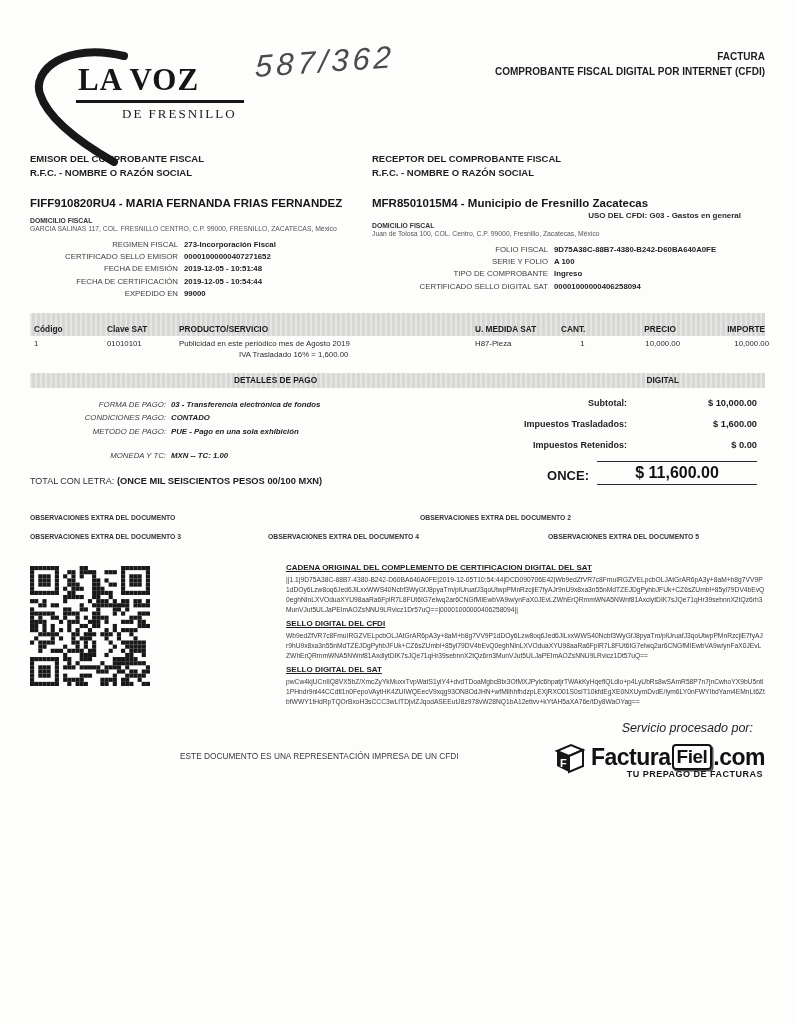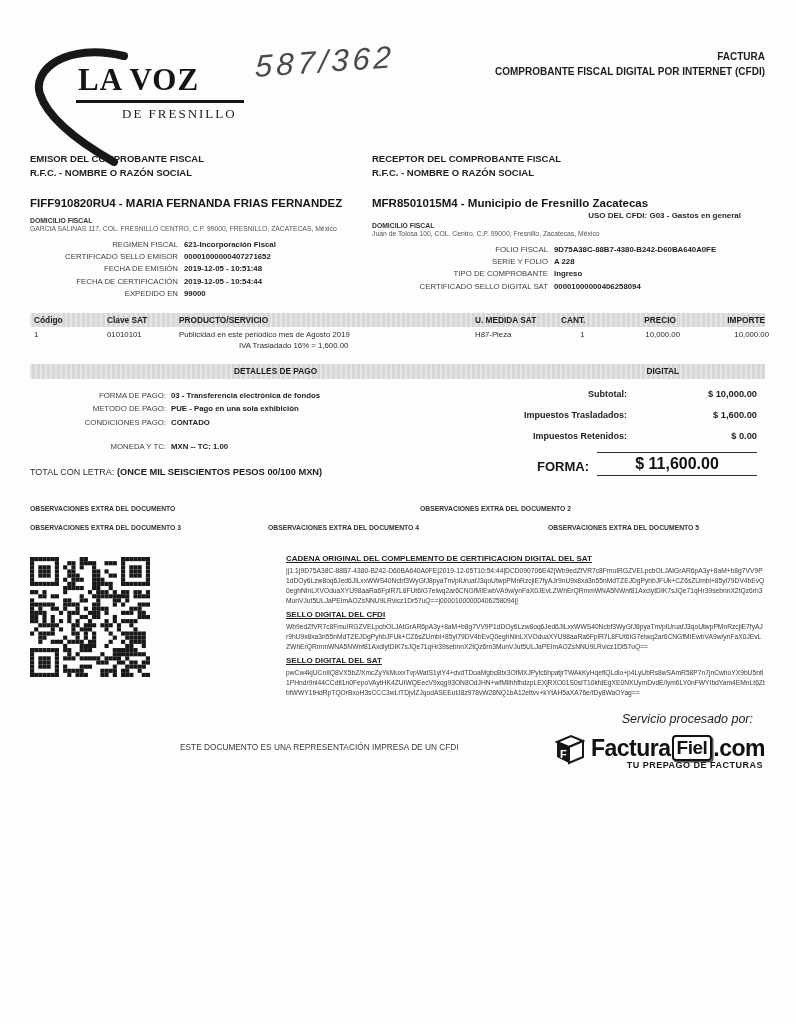--- a/index.html
+++ b/index.html
@@ -27,35 +27,35 @@
 
   .fieldset { margin-top:7px; }
   .frow { display:grid; grid-template-columns:148px 1fr; column-gap:6px; font-size:7.8px; line-height:1.6; }
   .frow .lbl { text-align:right; color:#3c3c3c; }
   .frow .val { font-weight:bold; color:#222; }
   .fieldset.right .frow { grid-template-columns:176px 1fr; }
 
   
   .tbl { margin-top:12px; }
   .tbl-head, .tbl-row { display:grid; grid-template-columns:73px 72px 296px 86px 43px 76px 89px; }
-  .tbl-head { background:#d7d7d5; background-image:repeating-linear-gradient(90deg, rgba(255,255,255,.35) 0 2px, rgba(0,0,0,0) 2px 5px); font-weight:bold; font-size:8.3px; padding:2px 0 2px 4px; color:#1b1b1b; }
+  .tbl-head { background:#d7d7d5; background-image:repeating-linear-gradient(90deg, rgba(255,255,255,.35) 0 2px, rgba(0,0,0,0) 2px 5px); font-weight:bold; font-size:8.3px; padding:11px 0 2px 4px; color:#1b1b1b; }
   .tbl-head > div { padding-right:4px; }
   .tbl-row { font-size:7.8px; padding:3px 0 0 4px; color:#2b2b2b; }
   .c-right { text-align:right; }
   .c-center { text-align:center; }
   .prod-line2 { font-size:7.8px; color:#2b2b2b; margin-top:2px; padding-left:60px; }
 
   
   .band { display:flex; margin-top:14px; background:#d7d7d5; background-image:repeating-linear-gradient(90deg, rgba(255,255,255,.35) 0 2px, rgba(0,0,0,0) 2px 5px); font-weight:bold; font-size:8.3px; padding:2.5px 8px; color:#1b1b1b; }
   .band .b-left { margin-left:196px; }
   .band .b-right { margin-left:auto; margin-right:78px; }
 
   .pay-area { position:relative; margin-top:10px; height:110px; }
   .pay-left { position:absolute; left:0; top:0; }
-  .prow { display:grid; grid-template-columns:136px 1fr; column-gap:5px; font-size:7.8px; line-height:1.75; }
+  .prow { display:grid; grid-template-columns:136px 1fr; column-gap:5px; font-size:7.8px; line-height:1.75;font-style:italic; }
   .prow .lbl { text-align:right; color:#3c3c3c; }
   .prow .val { font-weight:bold; color:#222; }
   .prow.gap { margin-top:10px; }
   .total-letra { margin-top:14px; font-size:9px; color:#2e2e2e; }
   .total-letra b { font-size:9.3px; color:#1c1c1c; }
 
   .pay-right { position:absolute; right:8px; top:0; width:285px; }
   .irow { display:flex; justify-content:space-between; margin-bottom:11px; }
   .irow .lbl { font-weight:bold; font-size:9px; margin-left:auto; color:#242424; }
   .irow .val { font-weight:bold; font-size:9.3px; width:130px; text-align:right; color:#1d1d1d; }
@@ -110,21 +110,21 @@
   <div class="parties">
     <div>
       <div class="sec-title">EMISOR DEL COMPROBANTE FISCAL</div>
       <div class="sec-title">R.F.C. - NOMBRE O RAZÓN SOCIAL</div>
       <div class="rfc-name">FIFF910820RU4 - MARIA FERNANDA FRIAS FERNANDEZ</div>
       <div class="dom-label">DOMICILIO FISCAL</div>
       <div class="dom-text">GARCIA SALINAS 117, COL. FRESNILLO CENTRO,  C.P. 99000, FRESNILLO, ZACATECAS, México</div>
       <div class="fieldset">
         <div class="frow">
             <span class="lbl">REGIMEN FISCAL</span>
-            <span class="val">621-Incorporación Fiscal</span>
+            <span class="val">273-Incorporación Fiscal</span>
           </div>
         <div class="frow">
             <span class="lbl">CERTIFICADO SELLO EMISOR</span>
             <span class="val">00001000000407271652</span>
           </div>
         <div class="frow">
             <span class="lbl">FECHA DE EMISIÓN</span>
             <span class="val">2019-12-05 - 10:51:48</span>
           </div>
         <div class="frow">
@@ -144,21 +144,21 @@
       <div class="uso-cfdi">USO DEL CFDI: G03 - Gastos en general</div>
       <div class="dom-label" style="margin-top:2px">DOMICILIO FISCAL</div>
       <div class="dom-text">Juan de Tolosa 100, COL. Centro,  C.P. 99000, Fresnillo, Zacatecas, México</div>
       <div class="fieldset right">
         <div class="frow">
             <span class="lbl">FOLIO FISCAL</span>
             <span class="val">9D75A38C-88B7-4380-B242-D60BA640A0FE</span>
           </div>
         <div class="frow">
             <span class="lbl">SERIE Y FOLIO</span>
-            <span class="val">A 228</span>
+            <span class="val">A 100</span>
           </div>
         <div class="frow">
             <span class="lbl">TIPO DE COMPROBANTE</span>
             <span class="val">Ingreso</span>
           </div>
         <div class="frow">
             <span class="lbl">CERTIFICADO SELLO DIGITAL SAT</span>
             <span class="val">00001000000406258094</span>
           </div>
       </div>
@@ -194,26 +194,26 @@
     <span class="b-right">DIGITAL</span>
   </div>
 
   <div class="pay-area">
     <div class="pay-left">
       <div class="prow">
           <span class="lbl">FORMA DE PAGO:</span>
           <span class="val">03 - Transferencia electrónica de fondos</span>
         </div>
       <div class="prow">
+          <span class="lbl">CONDICIONES PAGO:</span>
+          <span class="val">CONTADO</span>
+        </div>
+      <div class="prow">
           <span class="lbl">METODO DE PAGO:</span>
           <span class="val">PUE - Pago en una sola exhibición</span>
-        </div>
-      <div class="prow">
-          <span class="lbl">CONDICIONES PAGO:</span>
-          <span class="val">CONTADO</span>
         </div>
       <div class="prow gap">
           <span class="lbl">MONEDA Y TC:</span>
           <span class="val">MXN -- TC: 1.00</span>
         </div>
       <div class="total-letra">
         <span>TOTAL CON LETRA:</span>
         <b>(ONCE MIL SEISCIENTOS PESOS 00/100 MXN)</b>
       </div>
     </div>
@@ -224,21 +224,21 @@
         </div>
       <div class="irow r1">
           <span class="lbl">Impuestos Trasladados:</span>
           <span class="val">$ 1,600.00</span>
         </div>
       <div class="irow r1">
           <span class="lbl">Impuestos Retenidos:</span>
           <span class="val">$ 0.00</span>
         </div>
       <div class="total-row">
-        <span class="lbl">FORMA:</span>
+        <span class="lbl">ONCE:</span>
         <span class="val">$ 11,600.00</span>
       </div>
     </div>
   </div>
 
   <div class="obs">
     <div class="obs-r1">
       <span>OBSERVACIONES EXTRA DEL DOCUMENTO</span>
       <span>OBSERVACIONES EXTRA DEL DOCUMENTO 2</span>
     </div>

